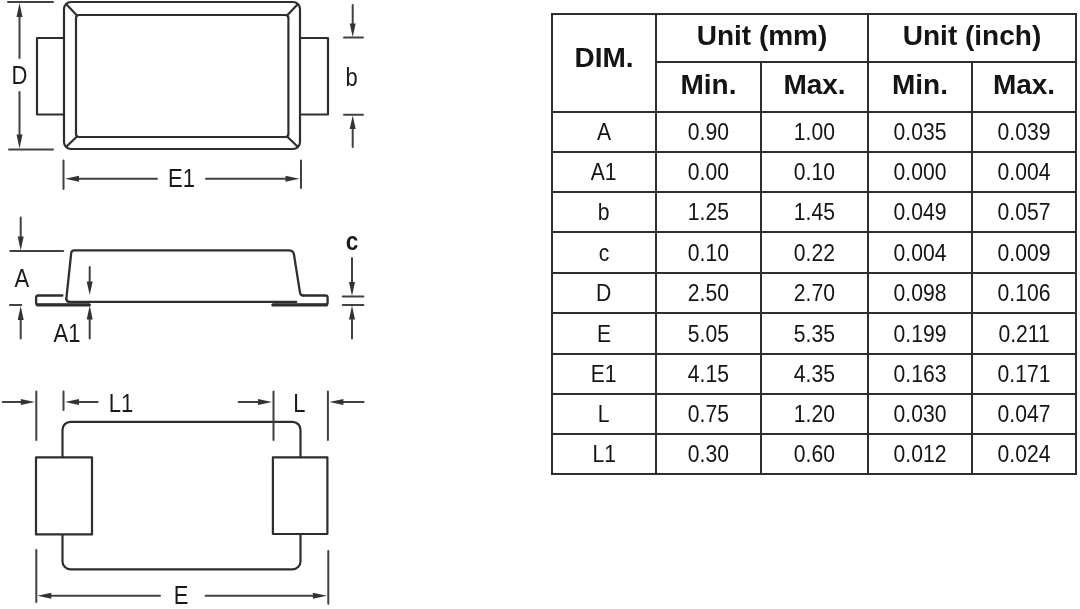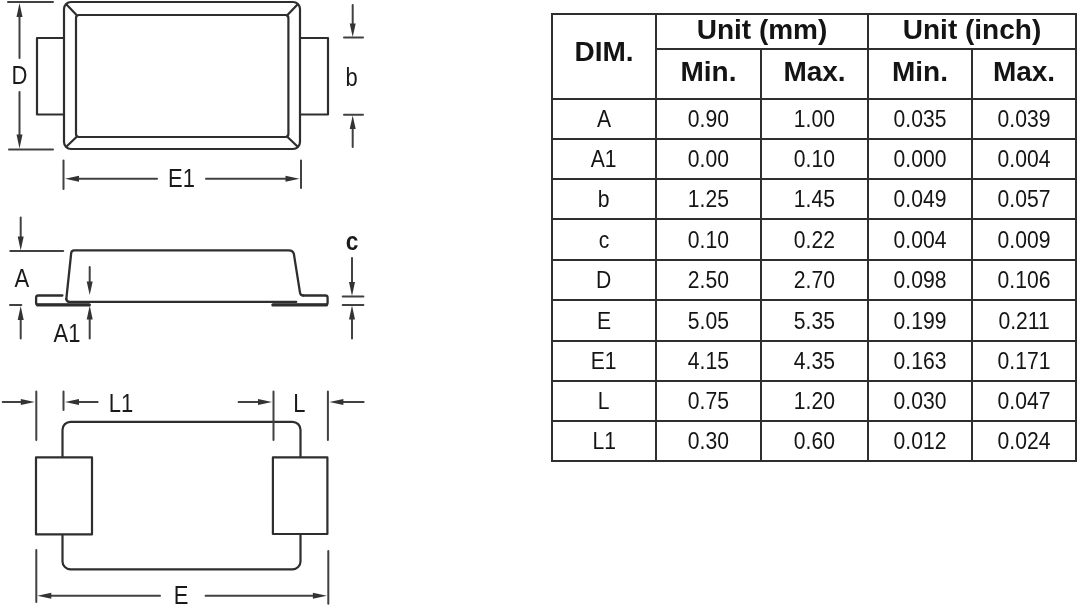--- a/index.html
+++ b/index.html
@@ -151,21 +151,21 @@
 <table>
   <colgroup>
         <col style="width:104px">
         <col style="width:105px">
         <col style="width:107px">
         <col style="width:104px">
         <col style="width:104px">
       </colgroup>
 
   <tbody>
-        <tr style="height:35px">
+        <tr style="height:48px">
           <th rowspan="2"><span style="position:relative;top:-5px">DIM.</span></th>
           <th colspan="2"><span style="position:relative;top:-2px">Unit (mm)</span></th>
           <th colspan="2"><span style="position:relative;top:-2px">Unit (inch)</span></th>
         </tr>
   <tr style="height:50px">
           <th><span style="position:relative;top:-2px">Min.</span></th>
           <th><span style="position:relative;top:-2px">Max.</span></th>
           <th><span style="position:relative;top:-2px">Min.</span></th>
           <th><span style="position:relative;top:-2px">Max.</span></th>
         </tr>

